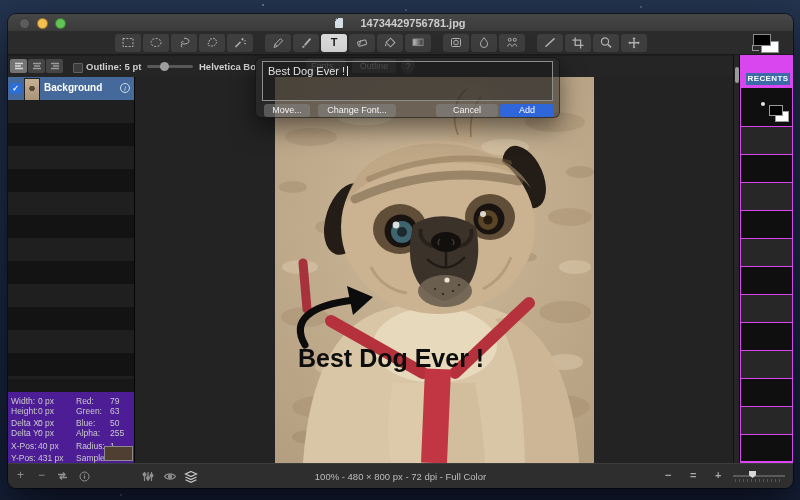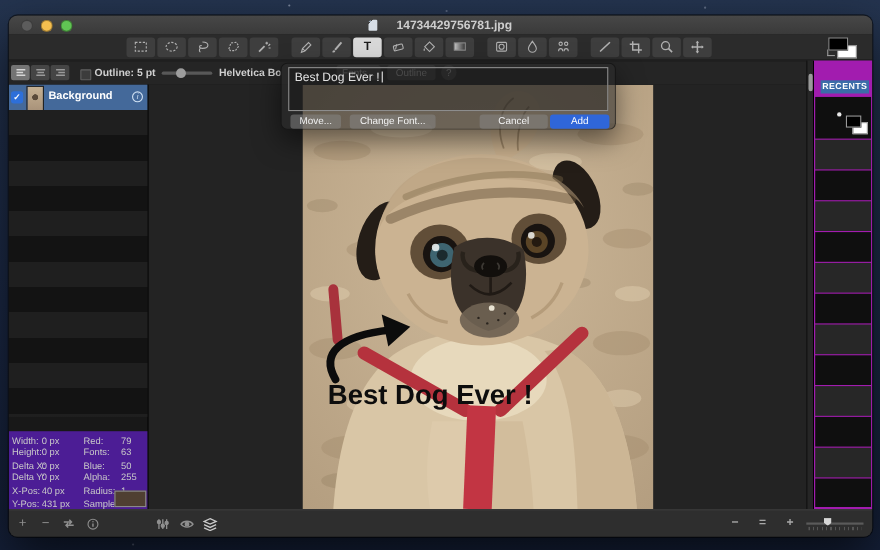--- a/index.html
+++ b/index.html
@@ -75,21 +75,21 @@
   .pil{left:3px;} .pilv{left:30px;} .pir{left:68px;} .pirv{left:102px;}
   .sample-swatch{position:absolute;left:96px;top:54px;width:27px;height:13px;background:#4f3f32;border:1px solid #8a8a8a;}
 
   
   .canvas{position:absolute;left:127px;top:63px;width:598px;height:386px;background:#232323;overflow:hidden;}
   .photo{position:absolute;left:140px;top:0;width:319px;height:386px;}
   .vscroll{position:absolute;left:725px;top:41px;width:6px;height:408px;background:#262626;border-left:1px solid #111;box-sizing:border-box;}
   .vthumb{position:absolute;left:1px;top:12px;width:4px;height:16px;background:#9a9a9a;border-radius:2px;}
 
   
-  .recents{position:absolute;left:731px;top:41px;width:54px;height:408px;background:#a21caf;border-left:1px solid #000;box-sizing:border-box;}
+  .recents{position:absolute;left:731px;top:41px;width:54px;height:408px;background:#d946ef;border-left:1px solid #000;box-sizing:border-box;}
   .recents-badge{position:absolute;left:6px;top:18px;width:44px;height:12px;background:#3c6ca8;
     color:#fff;font-size:8px;font-weight:bold;text-align:center;line-height:12px;letter-spacing:.4px;}
   .recells{position:absolute;left:1px;top:33px;right:1px;bottom:2px;overflow:hidden;}
   .recell{width:100%;margin-bottom:1px;}
   .recell.a{background:#0f0f0f;} .recell.b{background:#272727;}
   .rc-pair{position:relative;width:100%;height:100%;}
   .rc-dot{position:absolute;left:20px;top:14px;width:4px;height:4px;border-radius:50%;background:#e8e8e8;}
   .rc-fg{position:absolute;left:28px;top:17px;width:12px;height:9px;background:#000;border:1px solid #999;z-index:2;}
   .rc-bg{position:absolute;left:34px;top:23px;width:12px;height:9px;background:#fff;border:1px solid #999;}
 
@@ -433,21 +433,21 @@
     <div class="pinfo-body">
       <div class="pirow" style="top:4px;">
         <span class="pil">Width:</span>
         <span class="pilv">0 px</span>
         <span class="pir">Red:</span>
         <span class="pirv">79</span>
       </div>
       <div class="pirow" style="top:14px;">
         <span class="pil">Height:</span>
         <span class="pilv">0 px</span>
-        <span class="pir">Fonts:</span>
+        <span class="pir">Green:</span>
         <span class="pirv">63</span>
       </div>
       <div class="pirow" style="top:26px;">
         <span class="pil">Delta X:</span>
         <span class="pilv">0 px</span>
         <span class="pir">Blue:</span>
         <span class="pirv">50</span>
       </div>
       <div class="pirow" style="top:36px;">
         <span class="pil">Delta Y:</span>
@@ -489,20 +489,21 @@
     <span class="sb-icon" style="left:155px;top:7px;"><svg width="14" height="11" fill="none" stroke="#8f8f8f" stroke-width="1.2">
           <path d="M1.5,5.5 C4,2 10,2 12.5,5.5 C10,9 4,9 1.5,5.5 Z"></path>
           <circle cx="7" cy="5.5" r="1.6" fill="#8f8f8f"></circle>
         </svg></span>
     <span class="sb-icon" style="left:176px;top:6px;"><svg width="14" height="13" fill="none" stroke="#c9c9c9" stroke-width="1.2">
           <path d="M7,1.5 L12.5,4 L7,6.5 L1.5,4 Z"></path>
           <path d="M1.5,7 L7,9.5 L12.5,7"></path>
           <path d="M1.5,9.8 L7,12.3 L12.5,9.8"></path>
         </svg></span>
 
+    <span class="sb-text">100% - 480 × 800 px - 72 dpi - Full Color</span>
 
     <span class="zbtn" style="left:657px;">−</span>
     <span class="zbtn" style="left:682px;">=</span>
     <span class="zbtn" style="left:707px;">+</span>
     <span class="zslider">
       <span class="ztrack"></span>
       <span class="zticks"></span>
       <span class="zknob"></span>
     </span>
   </div>

